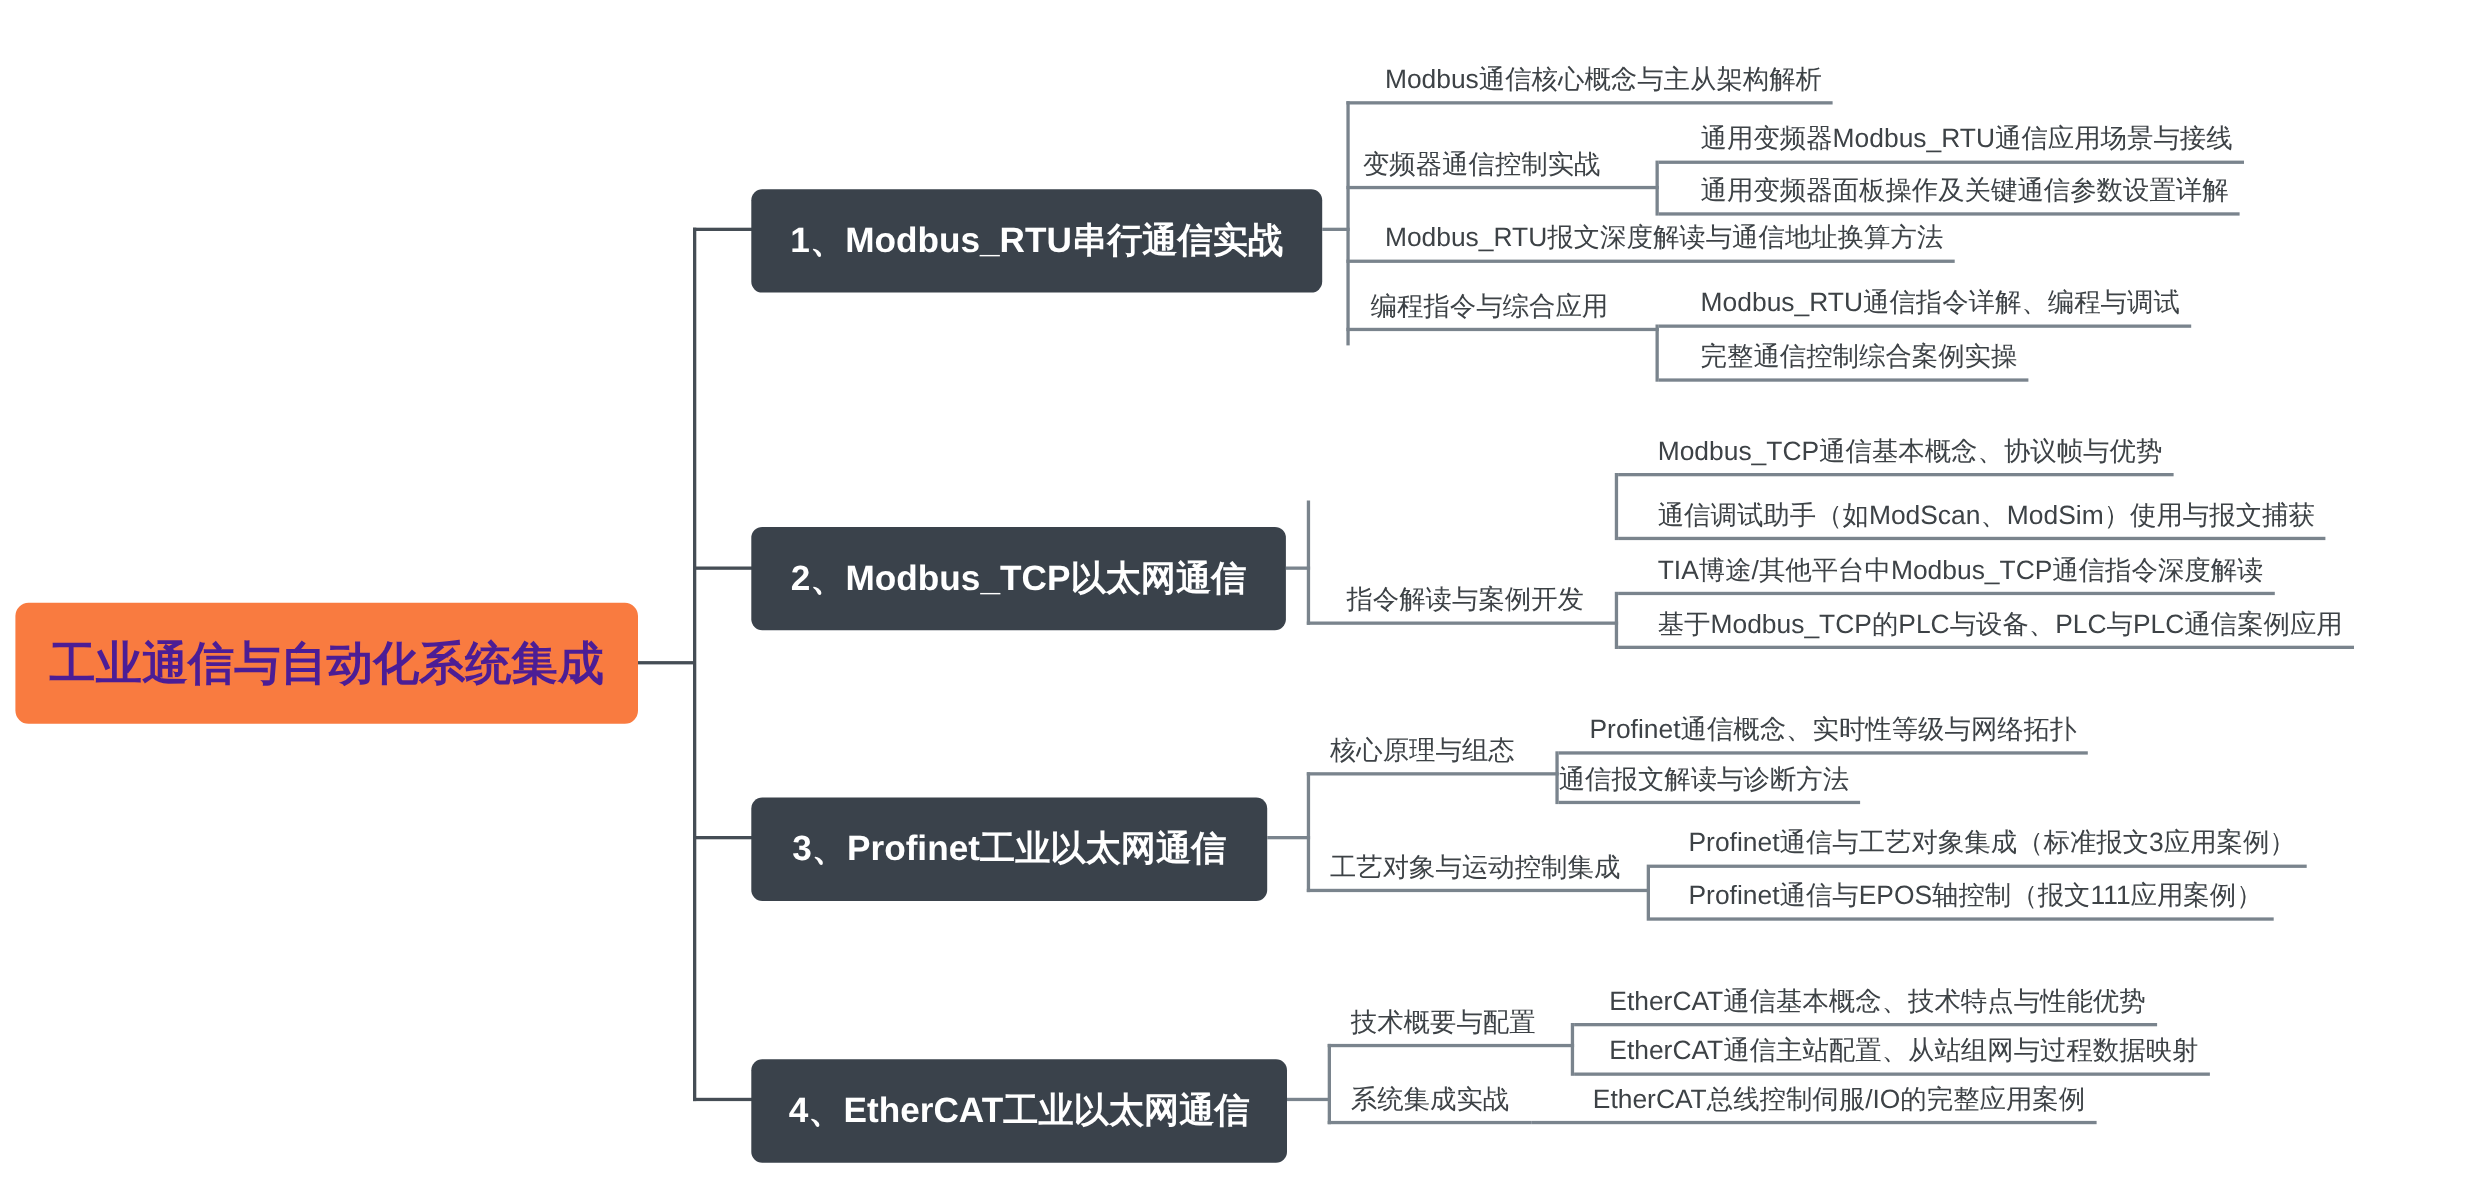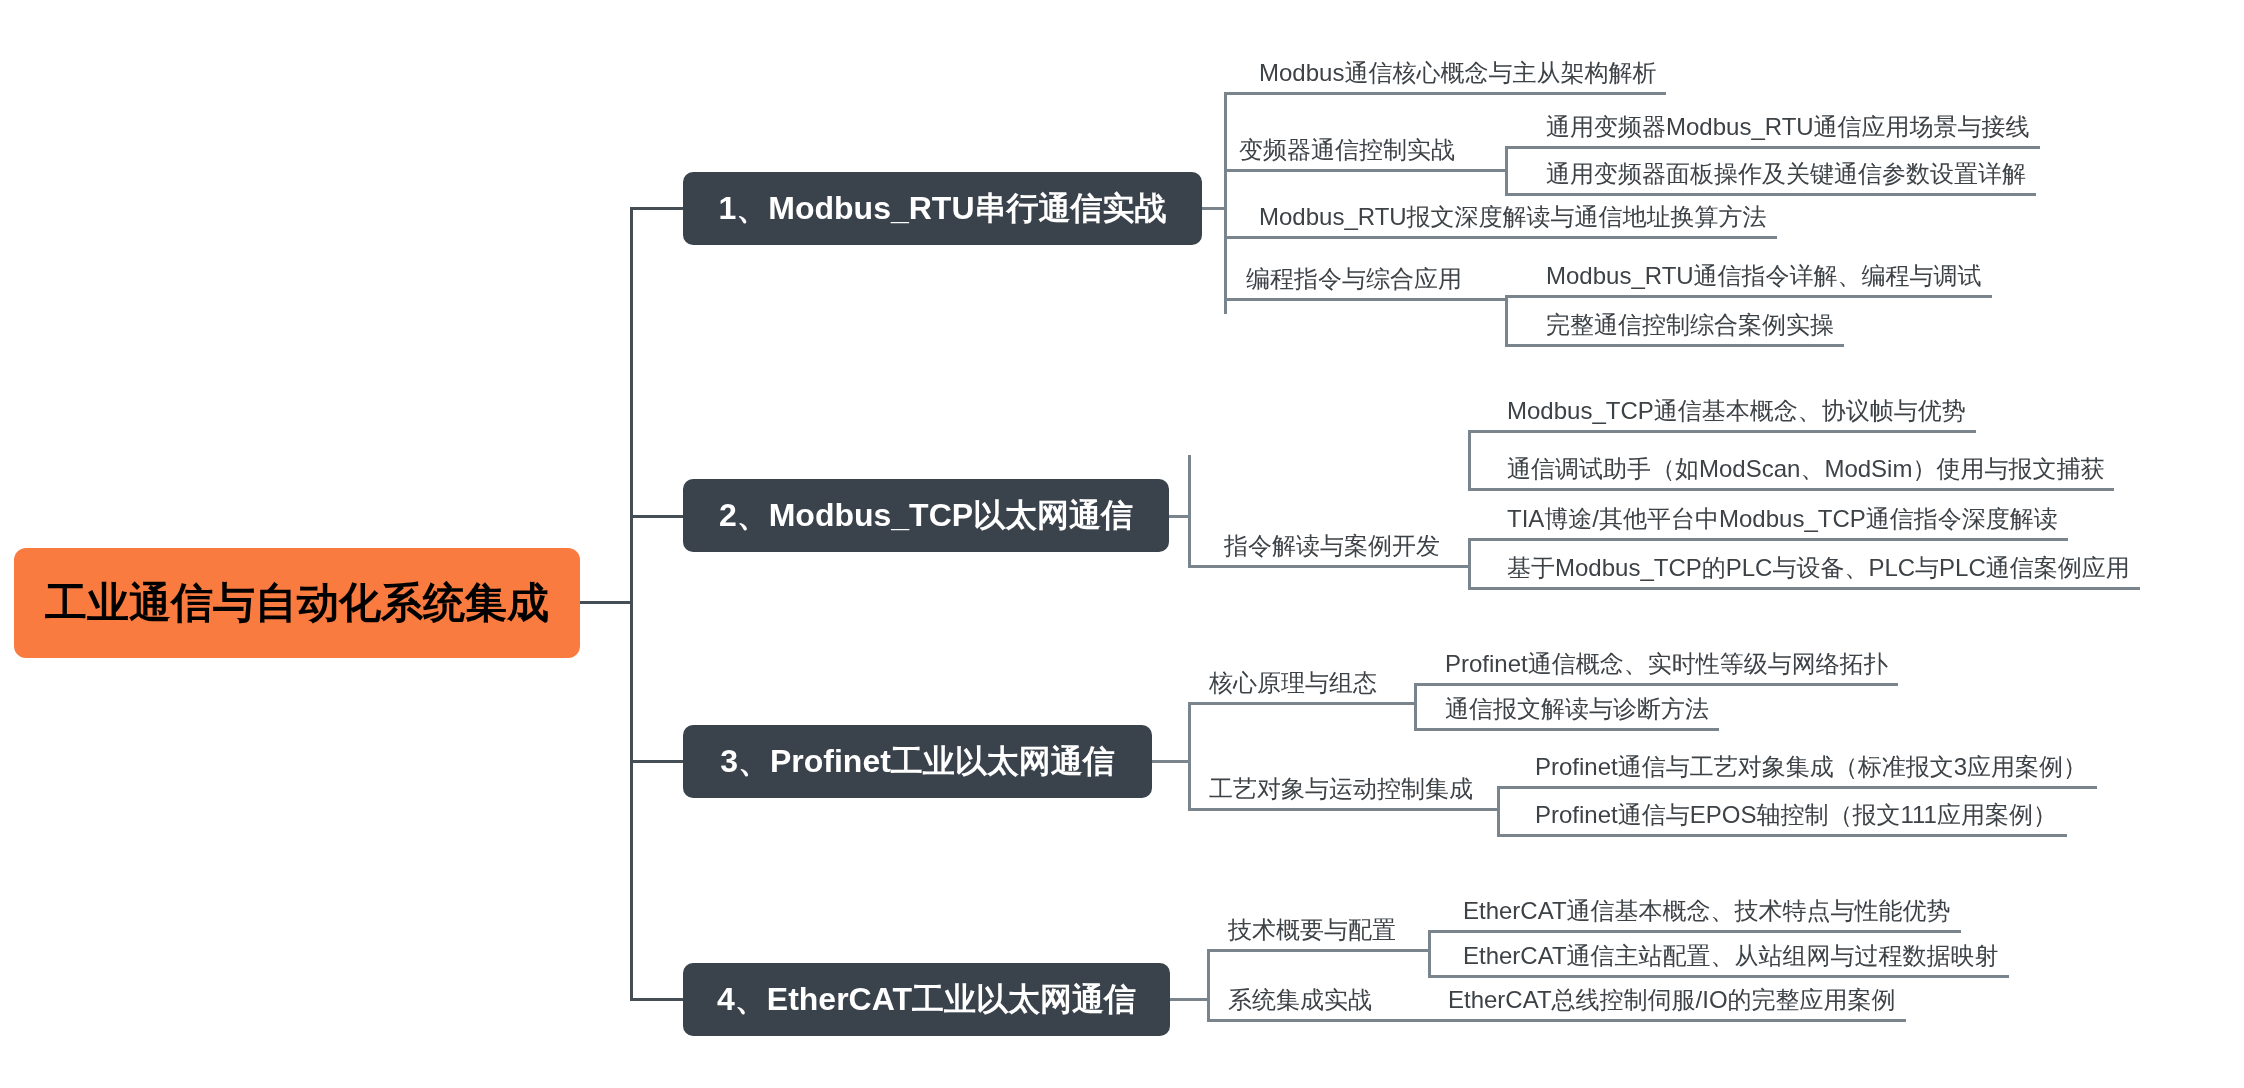--- a/index.html
+++ b/index.html
@@ -21,25 +21,25 @@
   
   .hline{position:absolute;height:3px;background:var(--line-main);}
   .vline{position:absolute;width:3px;background:var(--line-main);}
   .hline.child{background:var(--line-child);}
   .vline.child{background:var(--line-child);}
   
   .root-node{
     position:absolute;left:14px;top:548px;width:566px;height:110px;
     background:var(--root-bg);border-radius:12px;
     display:flex;align-items:center;justify-content:center;
-    color:#000000;font-size:42px;font-weight:bold;white-space:nowrap;
+    color:#4c1d95;font-size:42px;font-weight:bold;white-space:nowrap;
   }
   
   .branch-node{
-    position:absolute;height:73px;left:683px;
+    position:absolute;height:94px;left:683px;
     background:var(--branch-bg);border-radius:10px;
     display:flex;align-items:center;justify-content:center;
     color:#ffffff;font-size:32px;font-weight:bold;white-space:nowrap;
   }
   
   .topic{
     position:absolute;
     border-bottom:3px solid var(--line-child);
     color:var(--text-child);
     font-size:24px;line-height:34px;padding-bottom:2px;
@@ -134,21 +134,21 @@
   <div class="hline child" style="left:1152px;top:760px;width:39px"></div>
   <div class="vline child" style="left:1188px;top:702px;height:109px"></div>
 
   <div class="topic" style="left:1188px;top:666px;width:229px;padding-left:21px">
     <span>核心原理与组态</span>
   </div>
   <div class="vline child" style="left:1414px;top:683px;height:48px"></div>
   <div class="topic auto" style="left:1417px;top:647px;padding-left:28px">
     <span>Profinet通信概念、实时性等级与网络拓扑</span>
   </div>
-  <div class="topic auto" style="left:1417px;top:692px;padding-left:28px">
+  <div class="topic auto" style="left:1417px;top:692px;">
     <span>通信报文解读与诊断方法</span>
   </div>
 
   <div class="topic" style="left:1188px;top:772px;width:312px;padding-left:21px">
     <span>工艺对象与运动控制集成</span>
   </div>
   <div class="vline child" style="left:1497px;top:786px;height:51px"></div>
   <div class="topic auto" style="left:1500px;top:750px;padding-left:35px">
     <span>Profinet通信与工艺对象集成（标准报文3应用案例）</span>
   </div>

